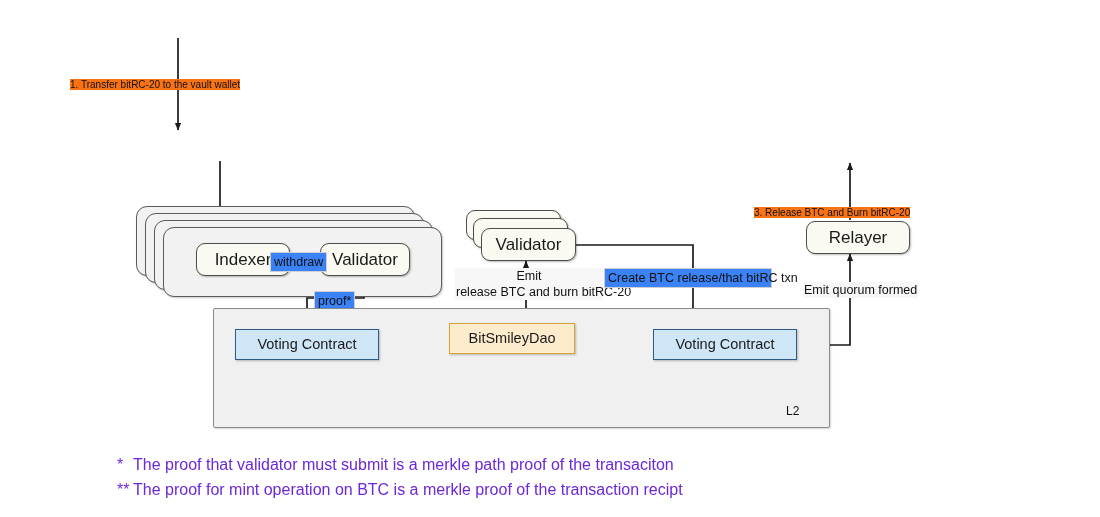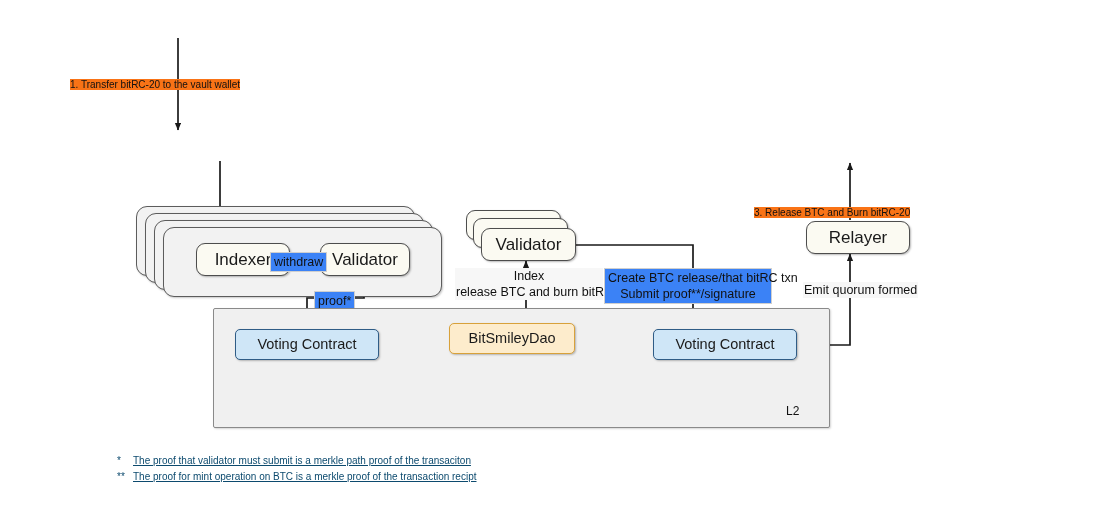--- a/index.html
+++ b/index.html
@@ -76,21 +76,21 @@
     box-shadow: 1px 1px 2px rgba(0,0,0,0.17);
   }
   .l2label {
     position: absolute;
     font-size: 12px;
     color: #111;
   }
 
   
   .pill {
-    border-radius: 5px;
+    border-radius: 0;
     font-size: 14.5px;
     box-shadow: 1px 1px 2px rgba(0,0,0,0.25);
   }
   .pill-blue {
     background: #cfe6f7;
     border: 1.5px solid #2f5c86;
   }
   .pill-cream {
     background: #fdeccc;
     border: 1.5px solid #d8a13a;
@@ -120,25 +120,24 @@
   .stepnote {
     position: absolute;
     font-size: 10px;
     color: #111;
     background: #f97316;
     white-space: nowrap;
   }
 
   .footnotes {
     position: absolute;
-    font-size: 10px;
-    color: #0c4a6e;
+    font-size: 16px;
+    color: #6d28d9;
     line-height: 1.55;
     white-space: nowrap;
-    text-decoration: underline;
   }
   .footnotes .fnrow { display: block; }
   .fnmark {
     display: inline-block;
     width: 16px;
   }
 </style>
 </head>
 <body>
 
@@ -195,27 +194,26 @@
   <div class="wirelabel boxed" style="left:270px; top:252px;">withdraw</div>
   <div class="wirelabel boxed" style="left:314px; top:291px;">proof*</div>
 
   <div class="node cream" style="left:466px; top:210px; width:95px; height:30px;"></div>
   <div class="node cream" style="left:473px; top:218px; width:95px; height:30px;"></div>
   <div class="node cream" style="left:481px; top:228px; width:95px; height:33px;">
     <span>Validator</span>
   </div>
 
   <div class="wirelabel center" style="left:455px; top:268px; width:146px;">
-    <div>Index</div>
+    <div>Emit</div>
     <div>release BTC and burn bitRC-20</div>
   </div>
 
   <div class="wirelabel boxed center" style="left:604px; top:268px; width:160px;">
     <div>Create BTC release/that bitRC txn</div>
-    <div>Submit proof**/signature</div>
   </div>
 
   <div class="node cream" style="left:806px; top:221px; width:104px; height:33px;">
     <span>Relayer</span>
   </div>
   <div class="wirelabel" style="left:803px; top:282px;">Emit quorum formed</div>
 
   <div class="l2region" style="left:213px; top:308px; width:615px; height:118px;"></div>
   <div class="l2label" style="left:786px; top:404px;text-align:center;">L2</div>
 

